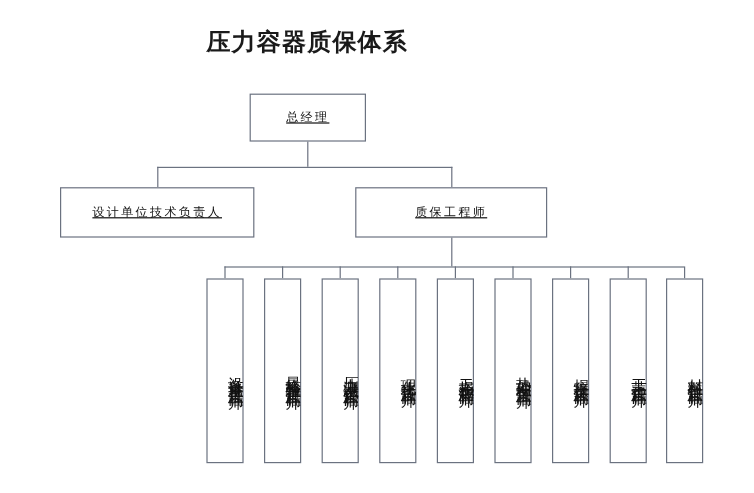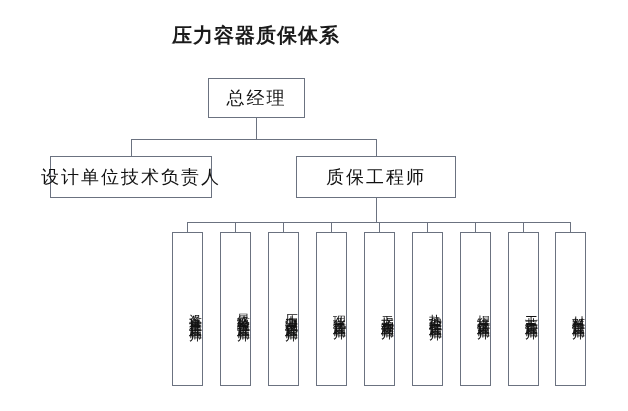--- a/index.html
+++ b/index.html
@@ -41,23 +41,24 @@
     background: #ffffff;
     display: flex;
     align-items: center;
     justify-content: center;
     color: #111111;
     font-family: "DejaVu Serif", "Liberation Serif", serif;
   }
 
   
   .node-h {
-    font-size: 18px;
+    font-size: 10px;
     letter-spacing: 2px;
     white-space: nowrap;
+    text-decoration: underline;
   }
 
   
   .node-v {
     writing-mode: vertical-rl;
     text-orientation: upright;
     font-size: 13px;
     letter-spacing: 2px;
     padding-top: 6px;
     align-items: flex-start;

